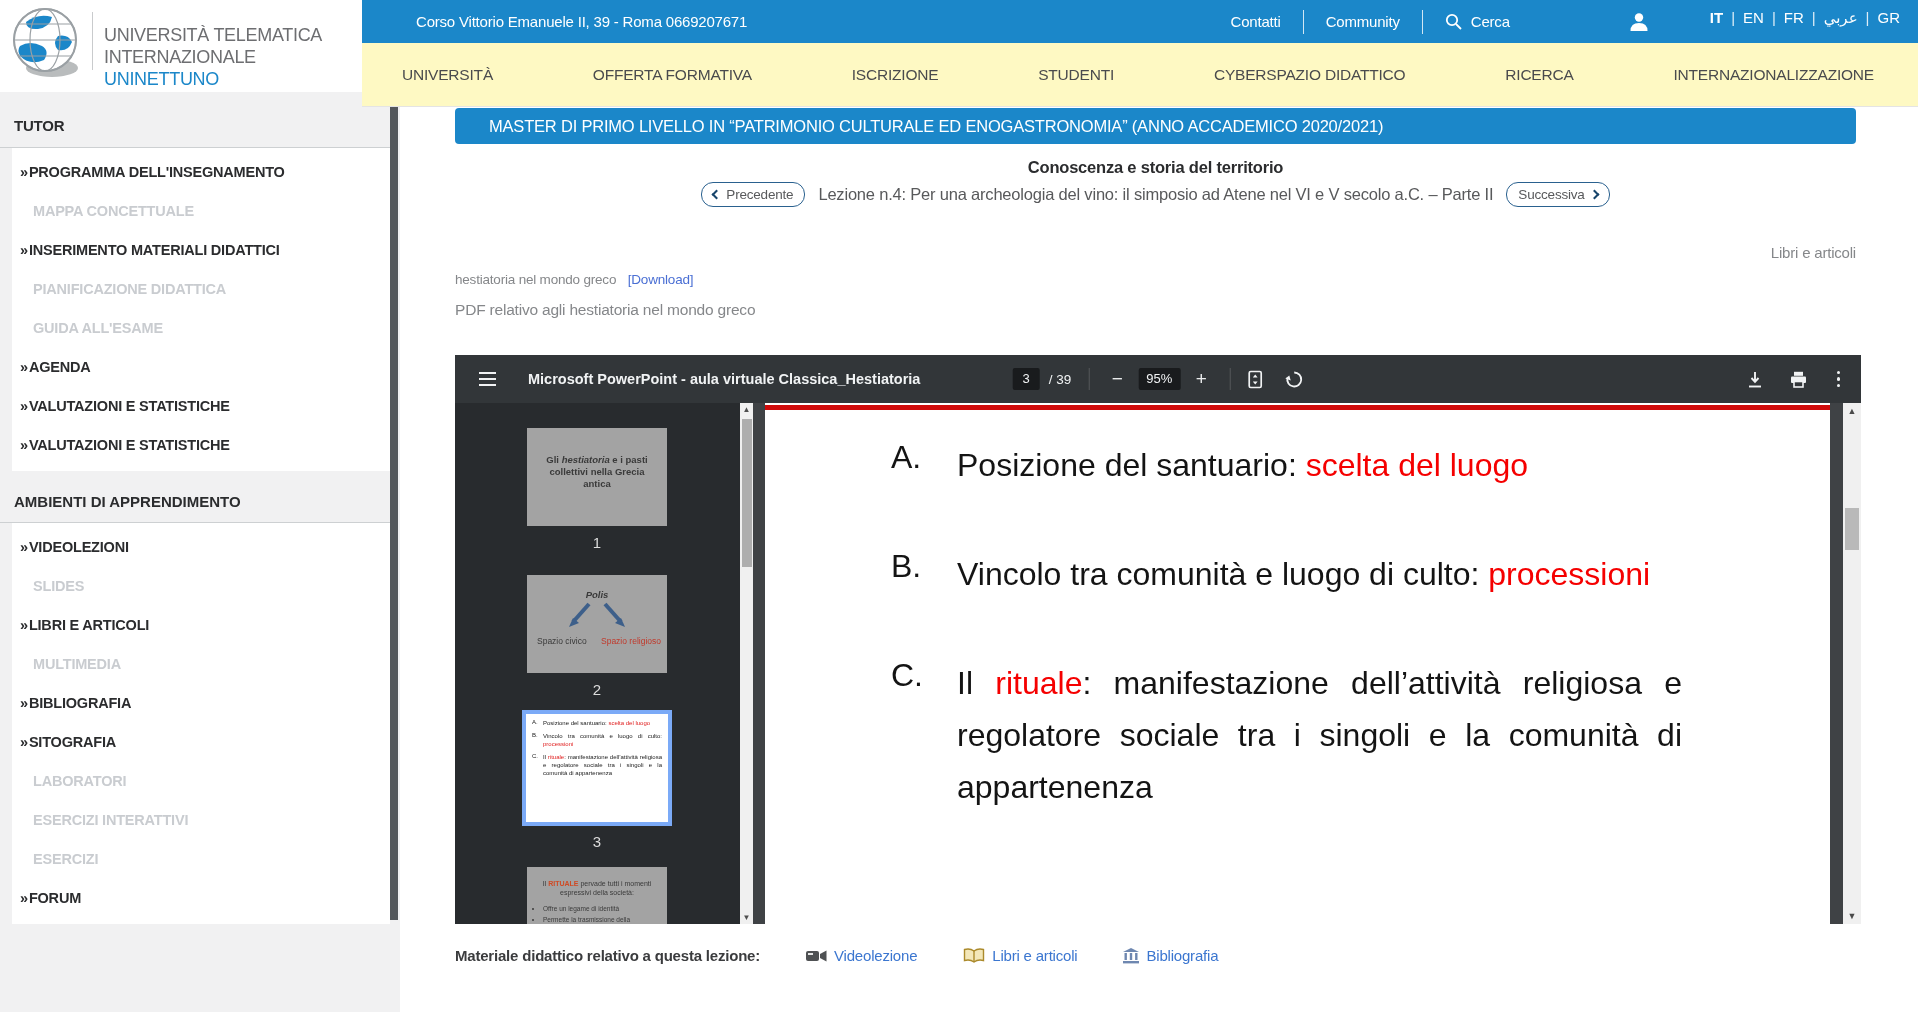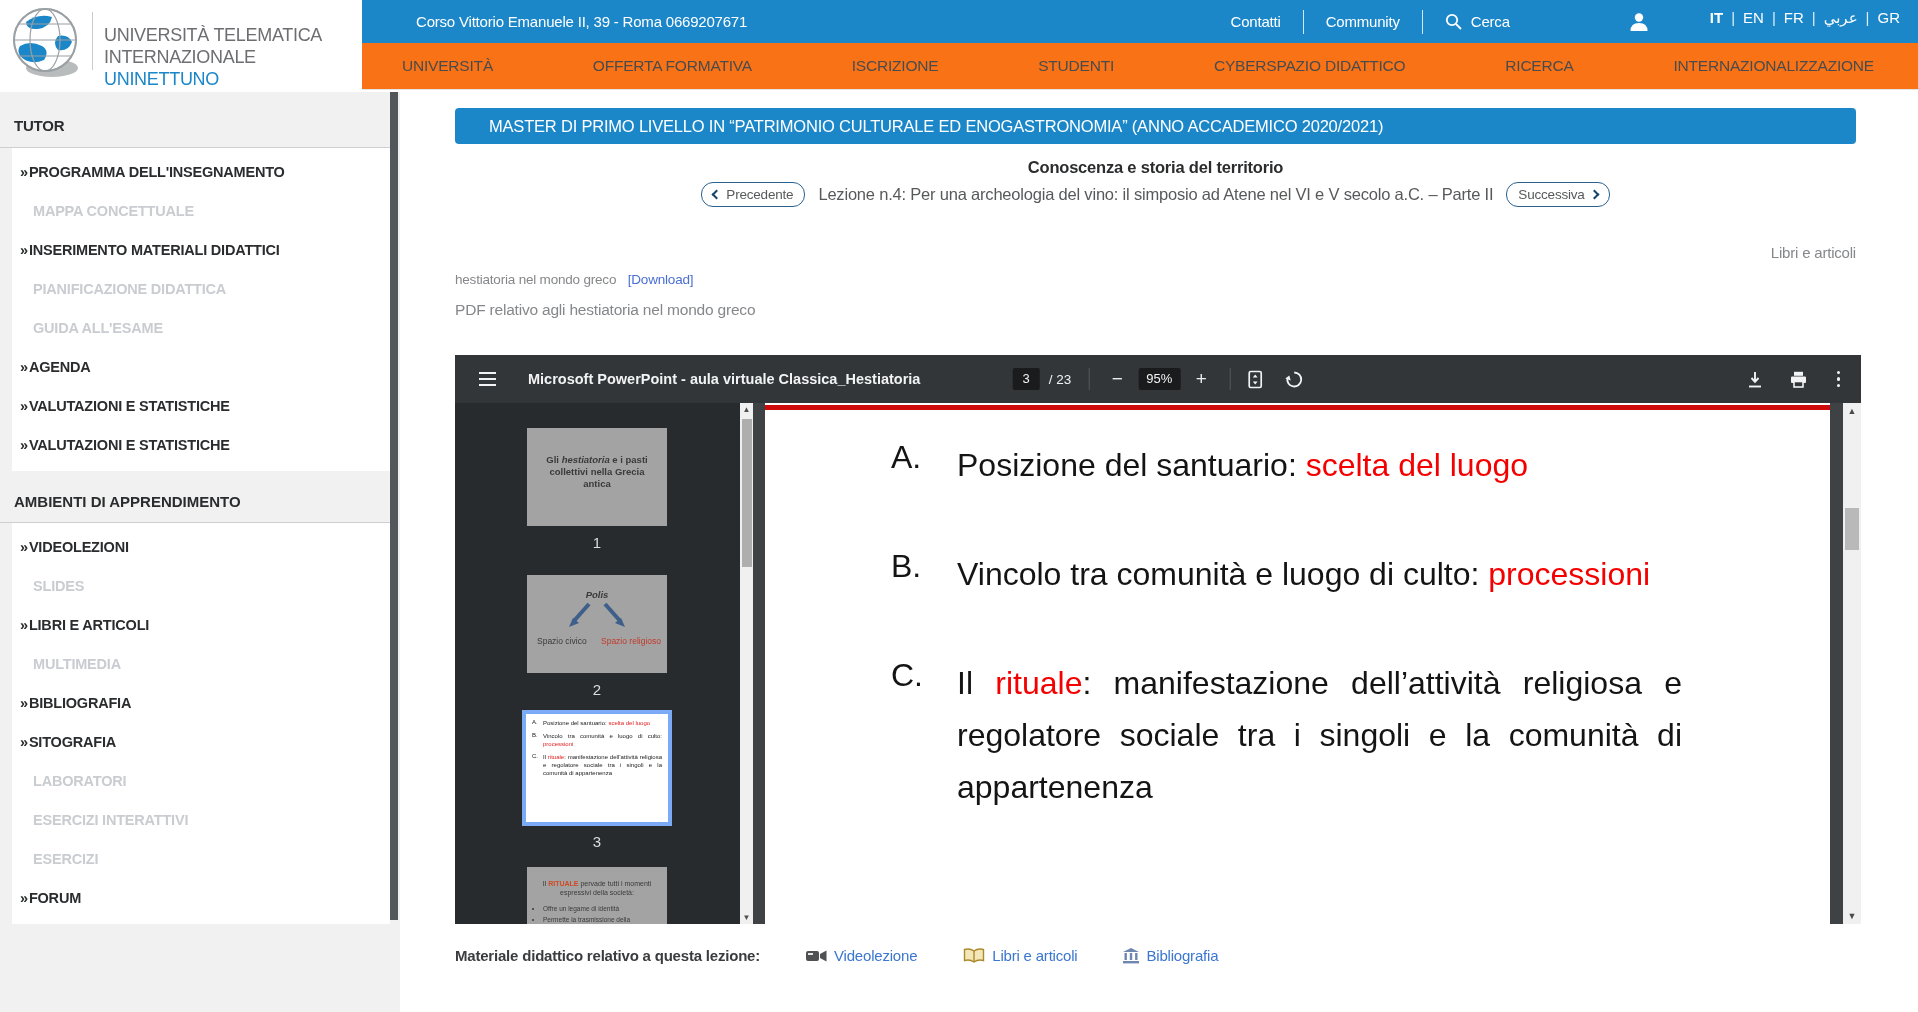--- a/index.html
+++ b/index.html
@@ -19,21 +19,21 @@
   .topbar-right { margin-left:auto; display:flex; align-items:center; }
   .tb-link { font-size:15px; letter-spacing:-0.2px; color:#fff; cursor:pointer; }
   .tb-sep { width:1px; height:24px; background:rgba(255,255,255,.8); margin:0 22px; }
   .tb-search { display:flex; align-items:center; gap:9px; }
   .person { margin:0 0 0 118px; }
   .langs { display:flex; align-items:center; margin:0 18px 8px 60px; font-size:15px; }
   .langs .lang { color:#fff; cursor:pointer; }
   .langs .lang.active { font-weight:bold; }
   .langs .lsep { margin:0 8px; color:rgba(255,255,255,.85); }
 
-  .mainnav { position:absolute; left:362px; top:43px; right:0; height:47px; background:#f97316; display:flex;
+  .mainnav { position:absolute; left:362px; top:43px; right:0; height:64px; background:#fef9c3; display:flex;
              align-items:center; justify-content:space-between; padding:0 44px 0 40px; border-bottom:1px solid #e4e4e4; z-index:3;}
   .nav-item { font-size:15.5px; color:#4a4b4d; letter-spacing:-0.2px; cursor:pointer; white-space:nowrap; }
 
   
   .sidebar { position:absolute; left:0; top:92px; width:400px; bottom:0; background:#f1f1f2; }
   .side-scrollstrip { position:absolute; left:390px; top:0; width:8px; height:828px; background:#53575b; }
   .side-header { padding:25px 0 13px 14px; font-size:15px; font-weight:bold; color:#2b2c2e; letter-spacing:-0.2px; }
   .side-hr { border:none; border-top:1px solid #cdd0d2; width:390px; }
   .side-panel { background:#fff; margin-left:12px; width:378px; padding:5px 0 6px 0; }
   .side-item { height:39px; line-height:39px; padding-left:8px; font-size:14.5px; font-weight:bold; letter-spacing:-0.2px;
@@ -241,21 +241,21 @@
     <div class="viewer">
       <div class="vtoolbar">
         <div class="hamburger">
             <span></span>
             <span></span>
             <span></span>
           </div>
         <div class="vtitle">Microsoft PowerPoint - aula virtuale Classica_Hestiatoria</div>
         <div class="vcenter">
           <span class="pagebox">3</span>
-          <span class="pagetotal">/ 23</span>
+          <span class="pagetotal">/ 39</span>
           <span class="vsep"></span>
           <span class="zoomed">−</span>
           <span class="zoombox">95%</span>
           <span class="zoomed">+</span>
           <span class="vsep"></span>
           <span class="vico" style="margin-right:22px;">
             <svg width="15" height="19" viewBox="0 0 15 19">
                 <rect x="1.5" y="1.5" width="12" height="16" rx="1.5" fill="none" stroke="#f1f3f4" stroke-width="1.7"></rect>
                 <path d="M7.5 4.5 l2.4 3 h-4.8z" fill="#f1f3f4"></path>
                 <path d="M7.5 14.5 l2.4 -3 h-4.8z" fill="#f1f3f4"></path>

